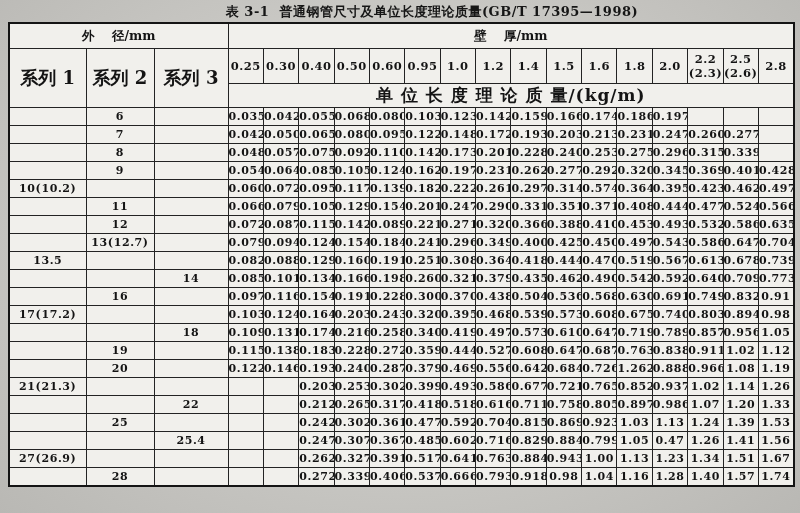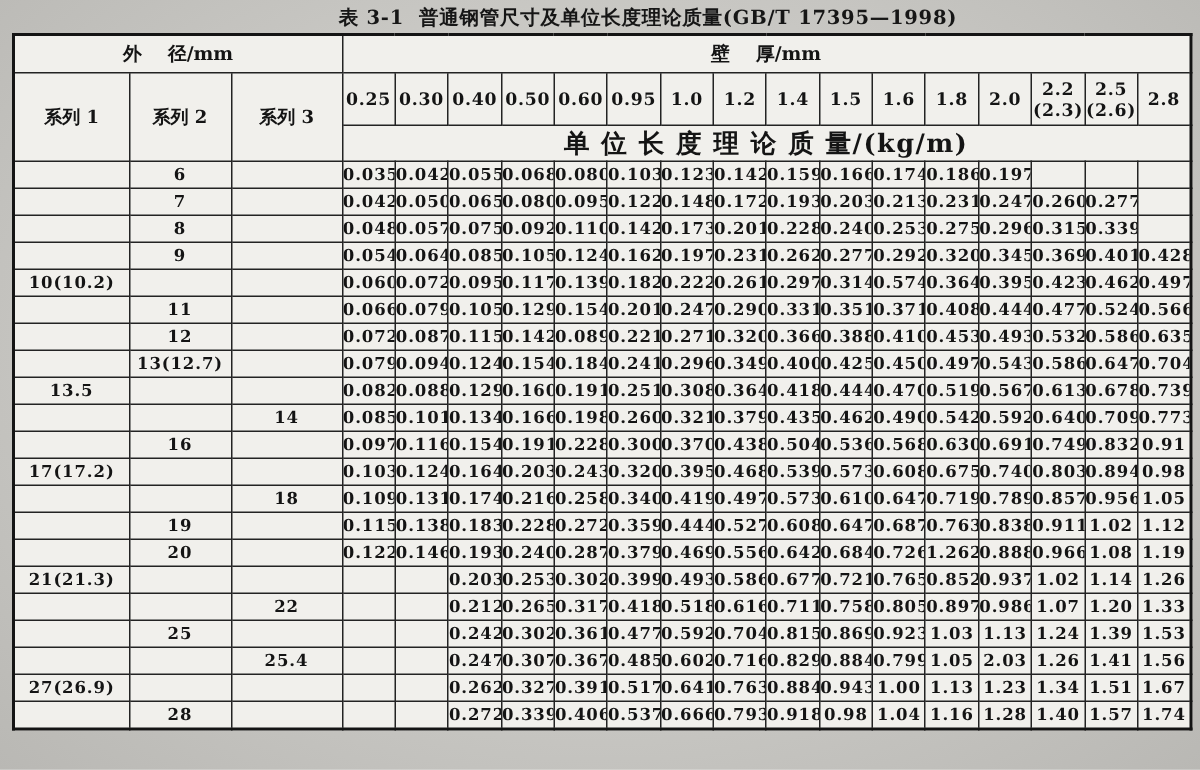--- a/index.html
+++ b/index.html
@@ -46,21 +46,21 @@
     overflow: hidden;
   }
 
   th.grp {
     height: 24px;
     font-size: 12.5px;
     font-weight: 700;
     white-space: pre;
   }
   th.series {
-    font-size: 12px;
+    font-size: 18px;
     font-weight: 700;
     white-space: pre;
   }
   th.thick {
     height: 34px;
     font-size: 11.5px;
     font-weight: 700;
     letter-spacing: 0.5px;
     white-space: pre-line;
     line-height: 1.25;
@@ -528,21 +528,21 @@
           <td class="val">0.247</td>
           <td class="val">0.307</td>
           <td class="val">0.367</td>
           <td class="val">0.485</td>
           <td class="val">0.602</td>
           <td class="val">0.716</td>
           <td class="val">0.829</td>
           <td class="val">0.884</td>
           <td class="val">0.799</td>
           <td class="val">1.05</td>
-          <td class="val">2.03</td>
+          <td class="val">0.47</td>
           <td class="val">1.26</td>
           <td class="val">1.41</td>
           <td class="val">1.56</td>
         </tr>
         <tr>
           <td class="dia">27(26.9)</td>
           <td class="dia"></td>
           <td class="dia"></td>
           <td class="val"></td>
           <td class="val"></td>

